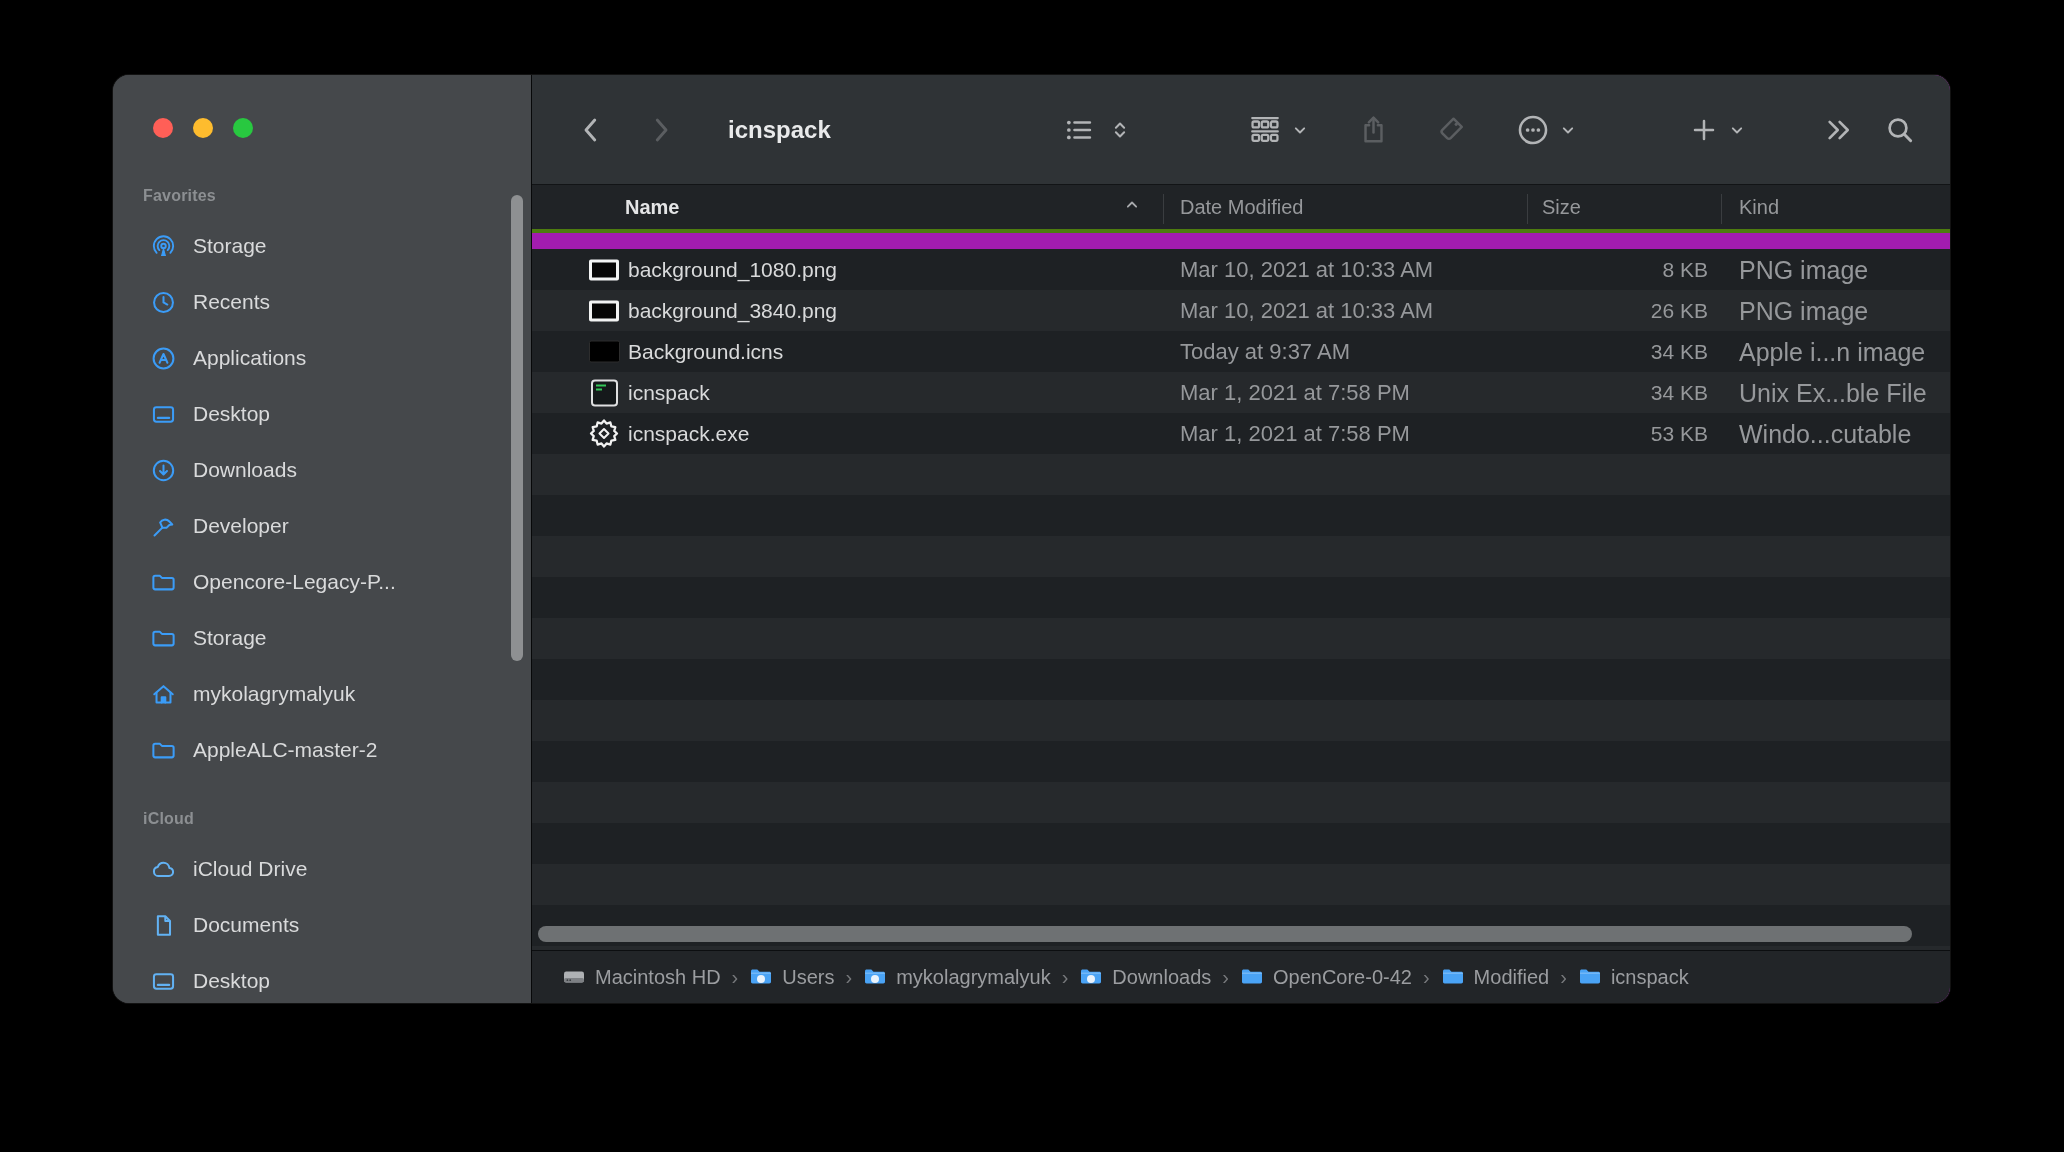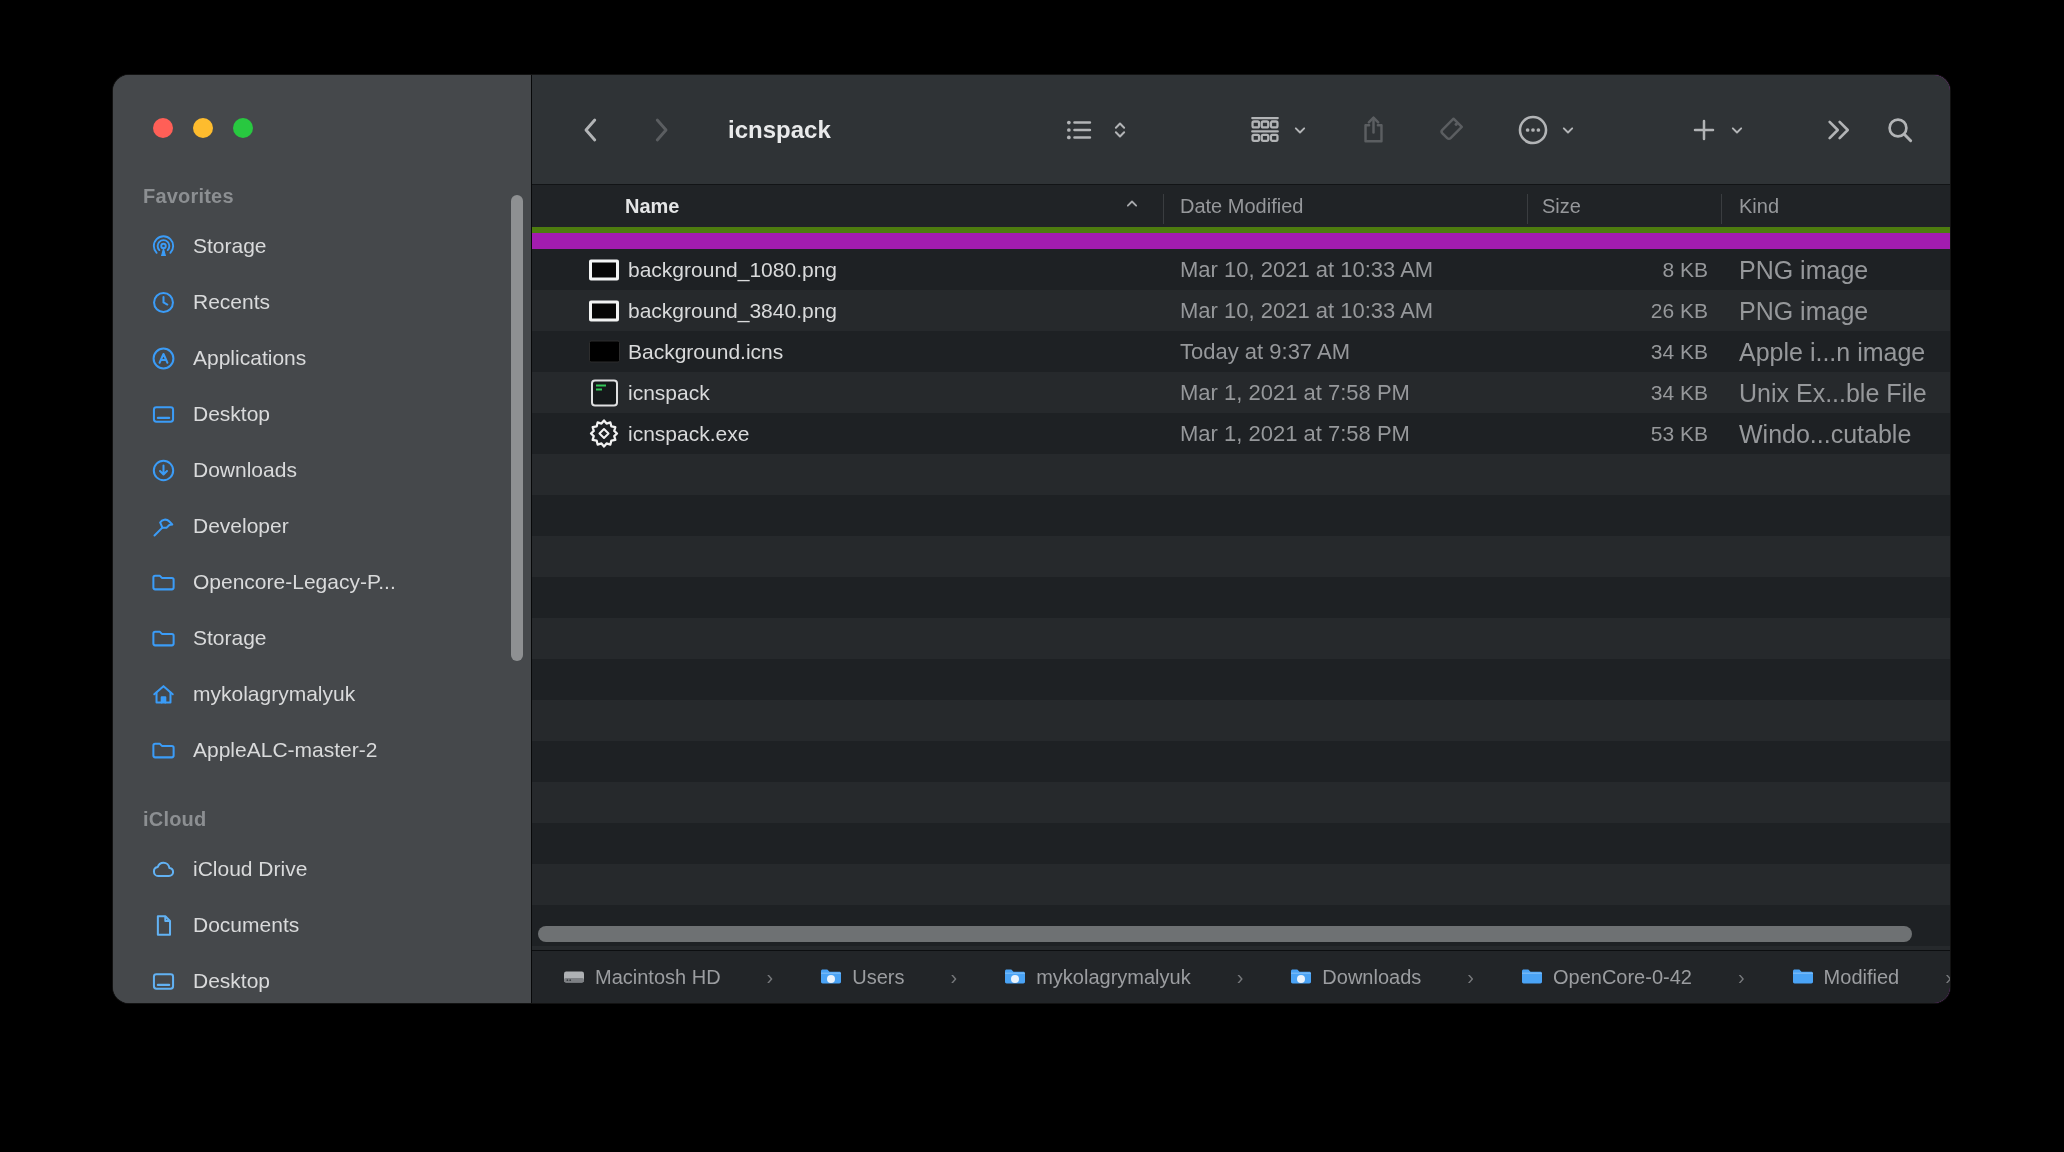--- a/index.html
+++ b/index.html
@@ -13,21 +13,21 @@
   
   .sidebar { position:absolute; left:0; top:0; width:418px; height:100%;
              background:var(--sidebar-bg,#45484b); }
   .sidebar-divider { position:absolute; left:418px; top:0; width:1px; height:100%; background:#070809; }
 
   .traffic-lights { position:absolute; left:40px; top:43px; display:flex; gap:20px; }
   .traffic-light { width:20px; height:20px; border-radius:50%; }
 
   .side-section { position:absolute; left:0; width:100%; }
   .side-section-label { height:30px; line-height:30px; padding-left:30px;
-                        font-size:20px; font-weight:700; color:#8c8f92; letter-spacing:0.2px; }
+                        font-size:16px; font-weight:700; color:#8c8f92; letter-spacing:0.2px; }
   .side-items { margin-top:7px; }
   .side-item { height:56px; display:flex; align-items:center; padding-left:36px; cursor:default; }
   .side-item .icon { width:28px; height:28px; flex:0 0 28px; display:flex; align-items:center; justify-content:center; }
   .side-item .icon svg { width:27px; height:27px; }
   .side-item .lbl { margin-left:16px; font-size:21px; color:#d9dadb; white-space:nowrap; }
 
   .side-scrollbar { position:absolute; left:398px; top:120px; width:12px; height:466px;
                     border-radius:6px; background:#96989a; opacity:.9; }
 
   
@@ -36,21 +36,21 @@
   .toolbar { position:absolute; left:0; top:0; width:100%; height:110px; background:#2f3336;
              border-bottom:1px solid #121416; }
   .tb { position:absolute; top:50%; transform:translateY(-50%); color:#b2b4b6; display:flex; align-items:center; }
   .tb svg { display:block; }
   .tb.disabled { color:#5b5e61; }
   .toolbar-title { position:absolute; left:196px; top:50%; transform:translateY(-50%);
                    font-size:24px; font-weight:700; color:#e9eaeb; }
 
   
   .list-header { position:absolute; left:0; top:110px; width:100%; height:48px; background:#202326;
-                 border-bottom:6px solid #4d7c0f; }
+                 border-bottom:4px solid #4d7c0f; }
   .list-header .h { position:absolute; top:50%; transform:translateY(-50%); font-size:20px; color:#96989b; white-space:nowrap; }
   .list-header .h.sorted { color:#e4e5e6; font-weight:700; }
   .hsep { position:absolute; top:9px; width:1px; height:30px; background:#3a3d40; }
   .sort-chevron { position:absolute; left:590px; top:50%; transform:translateY(-50%); color:#a6a8ab; }
 
   
   .rows { position:absolute; left:0; top:174px; width:100%; height:717px;
           background:repeating-linear-gradient(to bottom,
              var(--row-dark,#1e2124) 0 41px, var(--row-light,#26292c) 41px 82px); }
   .file-row { position:relative; width:100%; height:41px; }
@@ -69,21 +69,21 @@
   .fi-unix::before { content:""; position:absolute; left:3px; top:3px; width:10px; height:2px; background:#34c759; }
   .fi-unix::after  { content:""; position:absolute; left:3px; top:7px; width:6px; height:2px; background:#34c759; }
   .fi-gear { width:34px; height:34px; color:#f2f2f2; }
 
   
   .h-scrollbar { position:absolute; left:6px; top:851px; width:1374px; height:16px;
                  border-radius:8px; background:#6e7173; }
 
   
   .path-bar { position:absolute; left:0; top:875px; width:100%; height:53px; background:#222528;
-              border-top:1px solid #0c0e10; display:flex; align-items:center; padding-left:30px;gap:35px; }
+              border-top:1px solid #0c0e10; display:flex; align-items:center; padding-left:30px; }
   .path-seg { display:flex; align-items:center; }
   .path-seg .picon { position:relative; width:24px; height:24px; margin-right:9px; }
   .path-seg .picon svg { width:24px; height:24px; display:block; }
   .path-seg .plbl { font-size:20px; color:#9b9da0; white-space:nowrap; }
   .path-sep { font-size:20px; color:#77797c; margin:0 11px; }
   .badge-dot { position:absolute; left:50%; top:58%; width:8px; height:8px; border-radius:50%;
                background:#eaf3fc; transform:translate(-50%,-50%); }
 
   .svg-defs { position:absolute; width:0; height:0; overflow:hidden; }
 </style>

